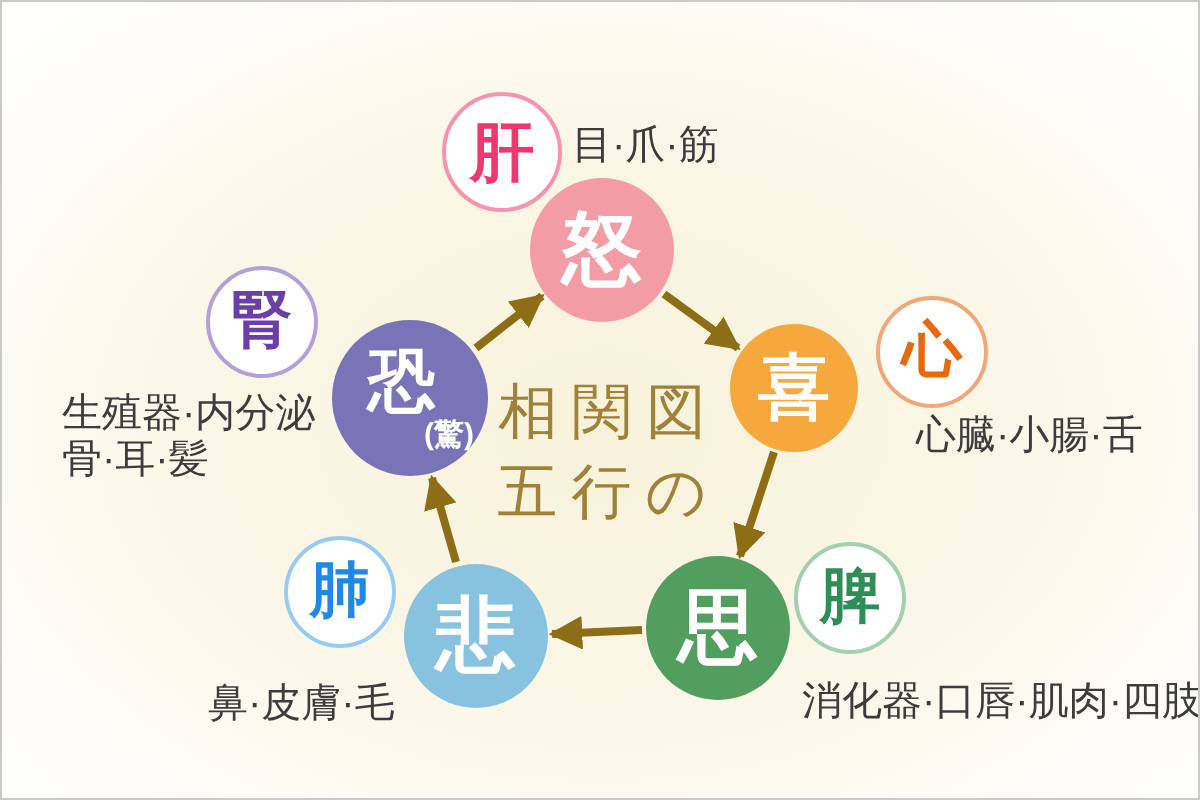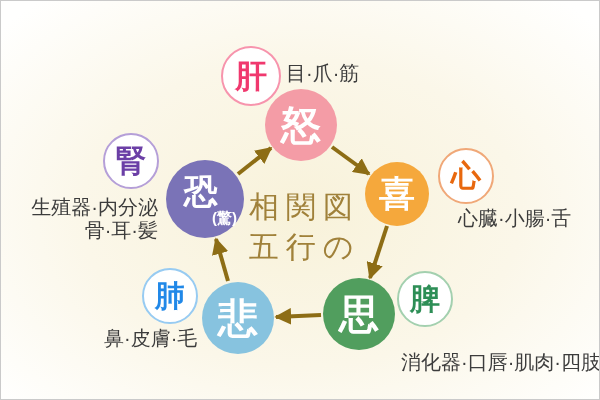--- a/index.html
+++ b/index.html
@@ -33,21 +33,21 @@
   .org{
     position:absolute;border-radius:50%;background:#ffffff;
     border:2px solid;box-sizing:border-box;
     display:flex;align-items:center;justify-content:center;
     font-weight:bold;line-height:1;
   }
   .fn{
     position:absolute;color:var(--text,#3c3c3c);
     font-size:20px;line-height:23px;white-space:nowrap;text-align:center;
   }
-  .fn.right{text-align:right;}
+  .fn.right{text-align:left;}
 </style>
 </head>
 <body>
 
 <div class="frame" style="--arrow: #8d6d15; --title: #a0813a; --text: #3c3c3c; --border: #cacaca;">
 
   <svg class="arrows" viewBox="0 0 600 400" xmlns="http://www.w3.org/2000/svg">
     <defs>
       <marker id="ah" viewBox="0 0 10 10" refX="9" refY="5" markerWidth="4.2" markerHeight="4.2" orient="auto">
         <path class="head" d="M0,0 L10,5 L0,10 z"></path>
@@ -93,20 +93,20 @@
   </div>
   <div class="org" style="left: 141px; top: 267px; width: 56px; height: 56px; font-size: 30px; border-color: rgb(151, 203, 242); color: rgb(32, 136, 232);">
     <span>肺</span>
   </div>
   <div class="org" style="left: 102px; top: 132px; width: 56px; height: 56px; font-size: 30px; border-color: rgb(181, 159, 216); color: rgb(107, 63, 166);">
     <span>腎</span>
   </div>
 
   <div class="fn" style="left:285px;top:61px;">目·爪·筋</div>
   <div class="fn" style="left:457px;top:206px;">心臓·小腸·舌</div>
-  <div class="fn" style="left:400px;top:350px;">消化器·口唇·肌肉·四肢</div>
-  <div class="fn" style="left:103px;top:326px;">鼻·皮膚·毛</div>
+  <div class="fn" style="left:400px;top:339px;">消化器·口唇·肌肉·四肢</div>
+  <div class="fn" style="left:103px;top:340px;">鼻·皮膚·毛</div>
   <div class="fn right" style="left:30px;top:195px;width:127px;">
     <div>生殖器·内分泌</div>
     <div>骨·耳·髪</div>
   </div>
 
 </div>
 
 </body></html>

